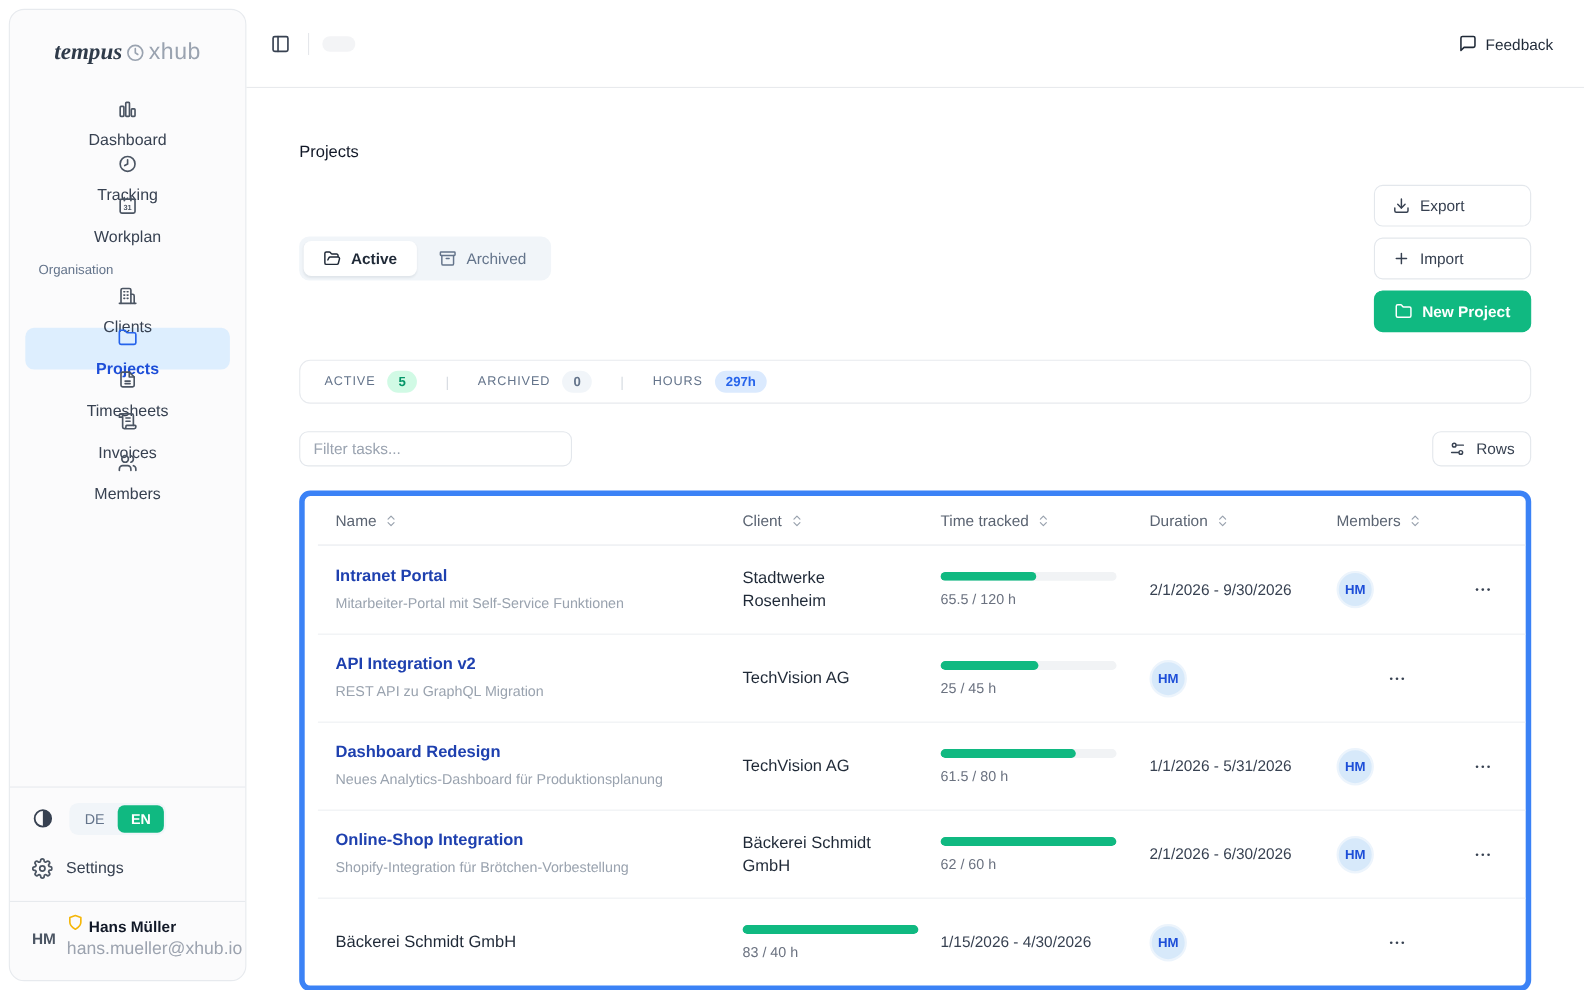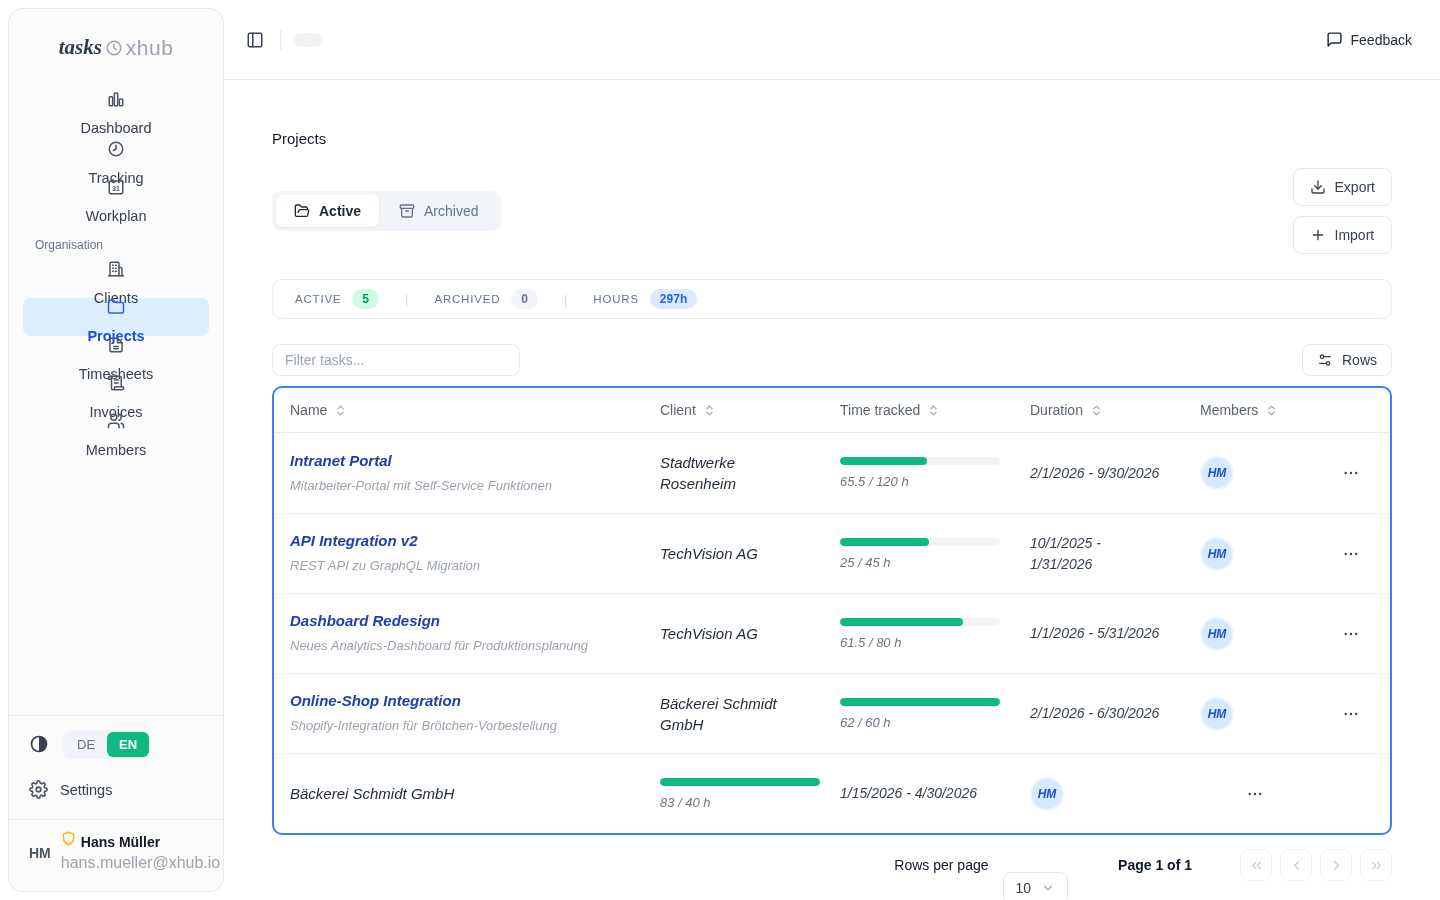--- a/index.html
+++ b/index.html
@@ -74,26 +74,26 @@
 
   .filter-row { margin-top:25px; display:flex; align-items:center; }
   .filter-input { width:248px; height:32px; border:1px solid #e3e7ec; border-radius:8px; padding:0 12px;
                   font-family:inherit; font-size:14px; color:#374151; outline:none; }
   .filter-input::placeholder { color:#9aa3b0; }
   .view-btn { margin-left:auto; height:32px; padding:0 14px; display:flex; align-items:center; gap:9px;
               border:1px solid #e3e7ec; border-radius:8px; background:#fff; font-family:inherit;
               font-size:14px; color:#374151; cursor:pointer; }
 
   
-  .table { margin-top:10px; border:2px solid #3b82f6; border-radius:10px; overflow:hidden; background:#fff; }
+  .table { margin-top:22px; border:5px solid #3b82f6; border-radius:10px; overflow:hidden; background:#fff;padding-left:12px; }
   .tgrid { display:grid; grid-template-columns:370px 180px 190px 170px 110px 1fr; align-items:center; }
   .thead { height:45px; border-bottom:1px solid #e7eaee; }
   .th { display:flex; align-items:center; gap:7px; padding-left:16px; font-size:14px; color:#5b6472; }
   .sort-ic { color:#98a1ad; cursor:pointer; }
-  .trow { border-top:1px solid #edeff2; min-height:80px; padding:15px 0;font-style:italic; }
+  .trow { border-top:1px solid #edeff2; min-height:80px; padding:15px 0; }
   .trow:first-of-type { border-top:none; }
   .cell { padding-left:16px; }
   .proj-name { font-size:15px; font-weight:700; color:#1e40af; text-decoration:none; cursor:pointer; display:inline-block; }
   .proj-desc { font-size:13px; color:#9aa3af; margin-top:7px; line-height:1.35; padding-right:40px; }
   .client-cell { font-size:15px; color:#1f2937; line-height:1.4; padding-right:14px; }
   .progress-track { width:160px; height:8px; border-radius:99px; background:#f1f3f5; overflow:hidden; }
   .progress-fill { height:100%; border-radius:99px; background:#10b981; }
   .time-text { font-size:13px; color:#6b7280; margin-top:9px; }
   .duration-cell { font-size:14px; color:#374151; line-height:1.45; padding-right:20px; }
   .avatar { width:34px; height:34px; border-radius:50%; background:#d7e9fa; border:2px solid #ecf4fc;
@@ -113,21 +113,21 @@
   .pager { margin-left:48px; display:flex; gap:8px; }
   .pager-btn { width:32px; height:32px; border:1px solid #eef1f4; border-radius:8px; background:#fff;
                color:#c4cdd8; display:flex; align-items:center; justify-content:center; cursor:pointer; }
 </style>
 </head>
 <body>
 
 <aside class="sidebar">
   <div class="side-top">
     <div class="logo">
-      <span class="serif">tasks</span>
+      <span class="serif">tempus</span>
       <span class="clock">
         <svg width="18" height="18" viewBox="0 0 24 24" fill="none" stroke="currentColor" stroke-width="2" stroke-linecap="round">
             <circle cx="12" cy="12" r="9"></circle>
             <path d="M12 7v5l3 2"></path>
           </svg>
       </span>
       <span class="sans">xhub</span>
     </div>
 
     <div class="nav-item first-group">
@@ -312,20 +312,28 @@
           </span>
           <span>Export</span>
         </button>
         <button class="btn">
           <span>
             <svg width="16" height="16" viewBox="0 0 24 24" fill="none" stroke="currentColor" stroke-width="2" stroke-linecap="round">
                 <path d="M12 5v14M5 12h14"></path>
               </svg>
           </span>
           <span>Import</span>
+        </button>
+        <button class="btn primary">
+          <span>
+            <svg width="16" height="16" viewBox="0 0 24 24" fill="none" stroke="currentColor" stroke-width="2" stroke-linecap="round" stroke-linejoin="round">
+                <path d="M20 20a2 2 0 0 0 2-2V8a2 2 0 0 0-2-2h-7.9a2 2 0 0 1-1.69-.9L9.6 3.9A2 2 0 0 0 7.93 3H4a2 2 0 0 0-2 2v13a2 2 0 0 0 2 2Z"></path>
+              </svg>
+          </span>
+          <span>New Project</span>
         </button>
       </div>
     </div>
 
     <div class="stats-bar">
       <div class="stat">
         <span class="stat-label">ACTIVE</span>
         <span class="badge green">5</span>
       </div>
       <span class="stat-div">|</span>
@@ -439,21 +447,20 @@
       <a class="proj-name">API Integration v2</a>
       <div class="proj-desc">REST API zu GraphQL Migration</div>
     </div>
     <div class="cell client-cell">TechVision AG</div>
     <div class="cell">
       <div class="progress-track">
         <div class="progress-fill" style="width: 55.6%;"></div>
       </div>
       <div class="time-text">25 / 45 h</div>
     </div>
-    <div class="cell duration-cell">10/1/2025 - 1/31/2026</div>
     <div class="cell">
               <span class="avatar">HM</span>
             </div>
     <div class="actions-cell">
       <button class="dots-btn">
         <span>
           <svg width="18" height="18" viewBox="0 0 24 24" fill="currentColor" stroke="none">
                     <circle cx="5" cy="12" r="1.6"></circle>
                     <circle cx="12" cy="12" r="1.6"></circle>
                     <circle cx="19" cy="12" r="1.6"></circle>

